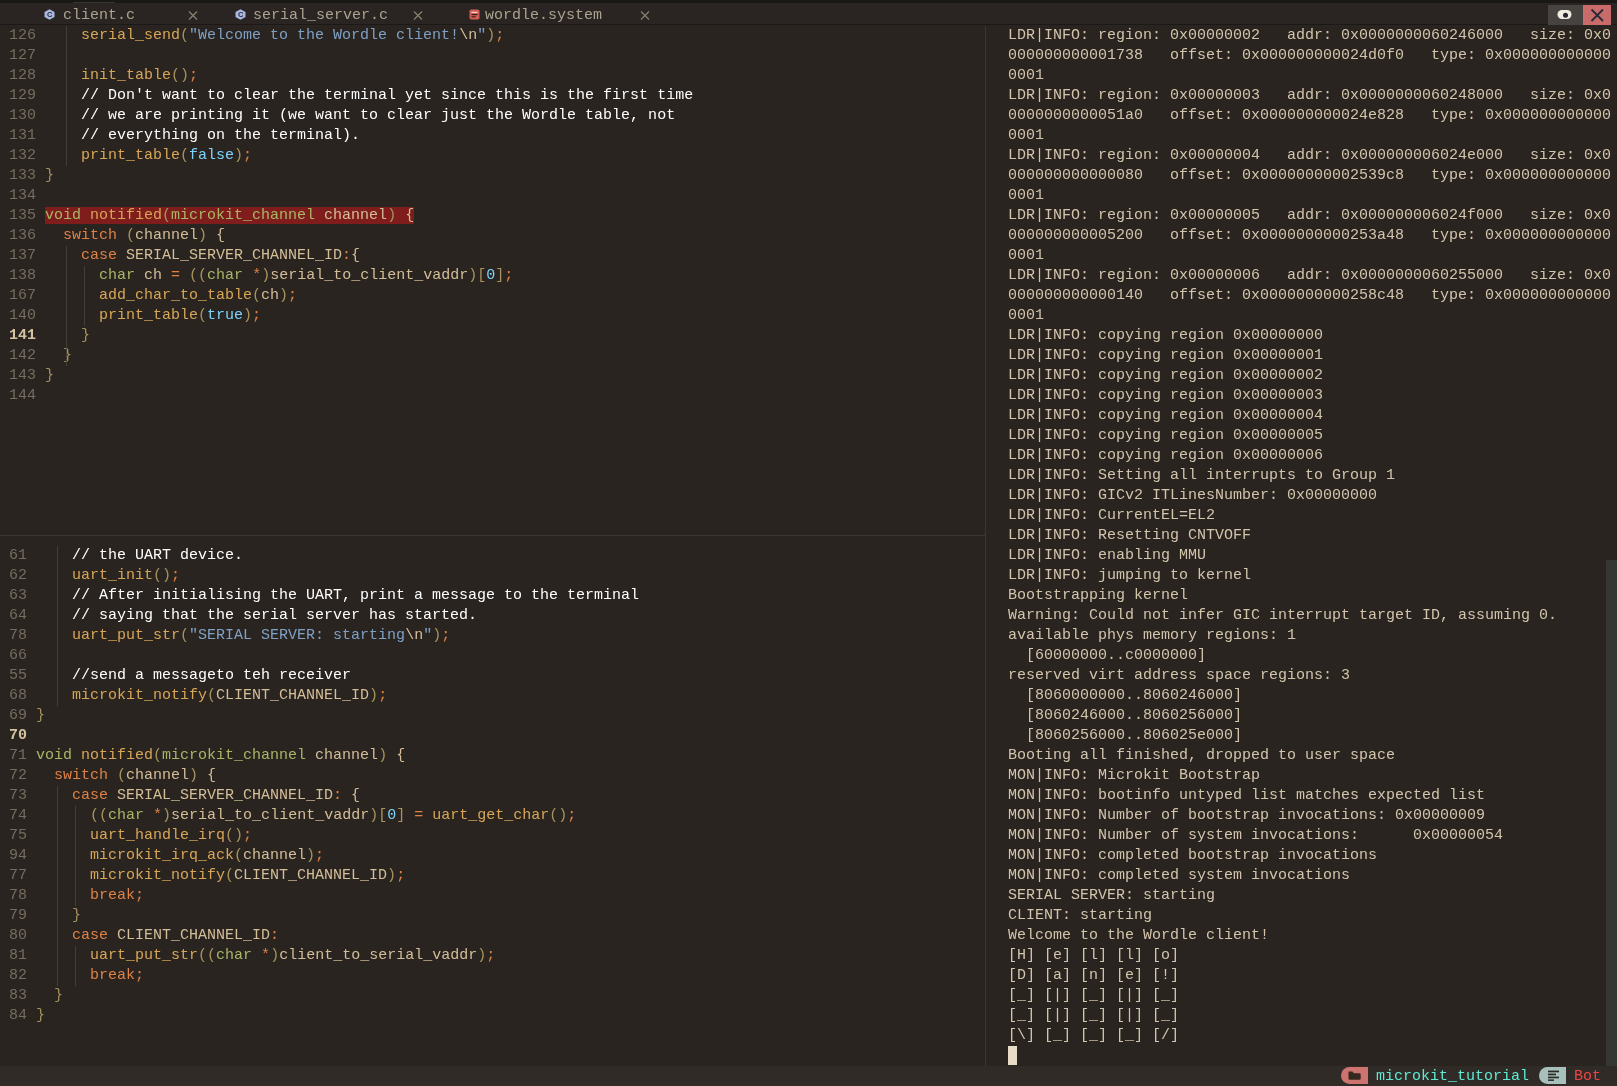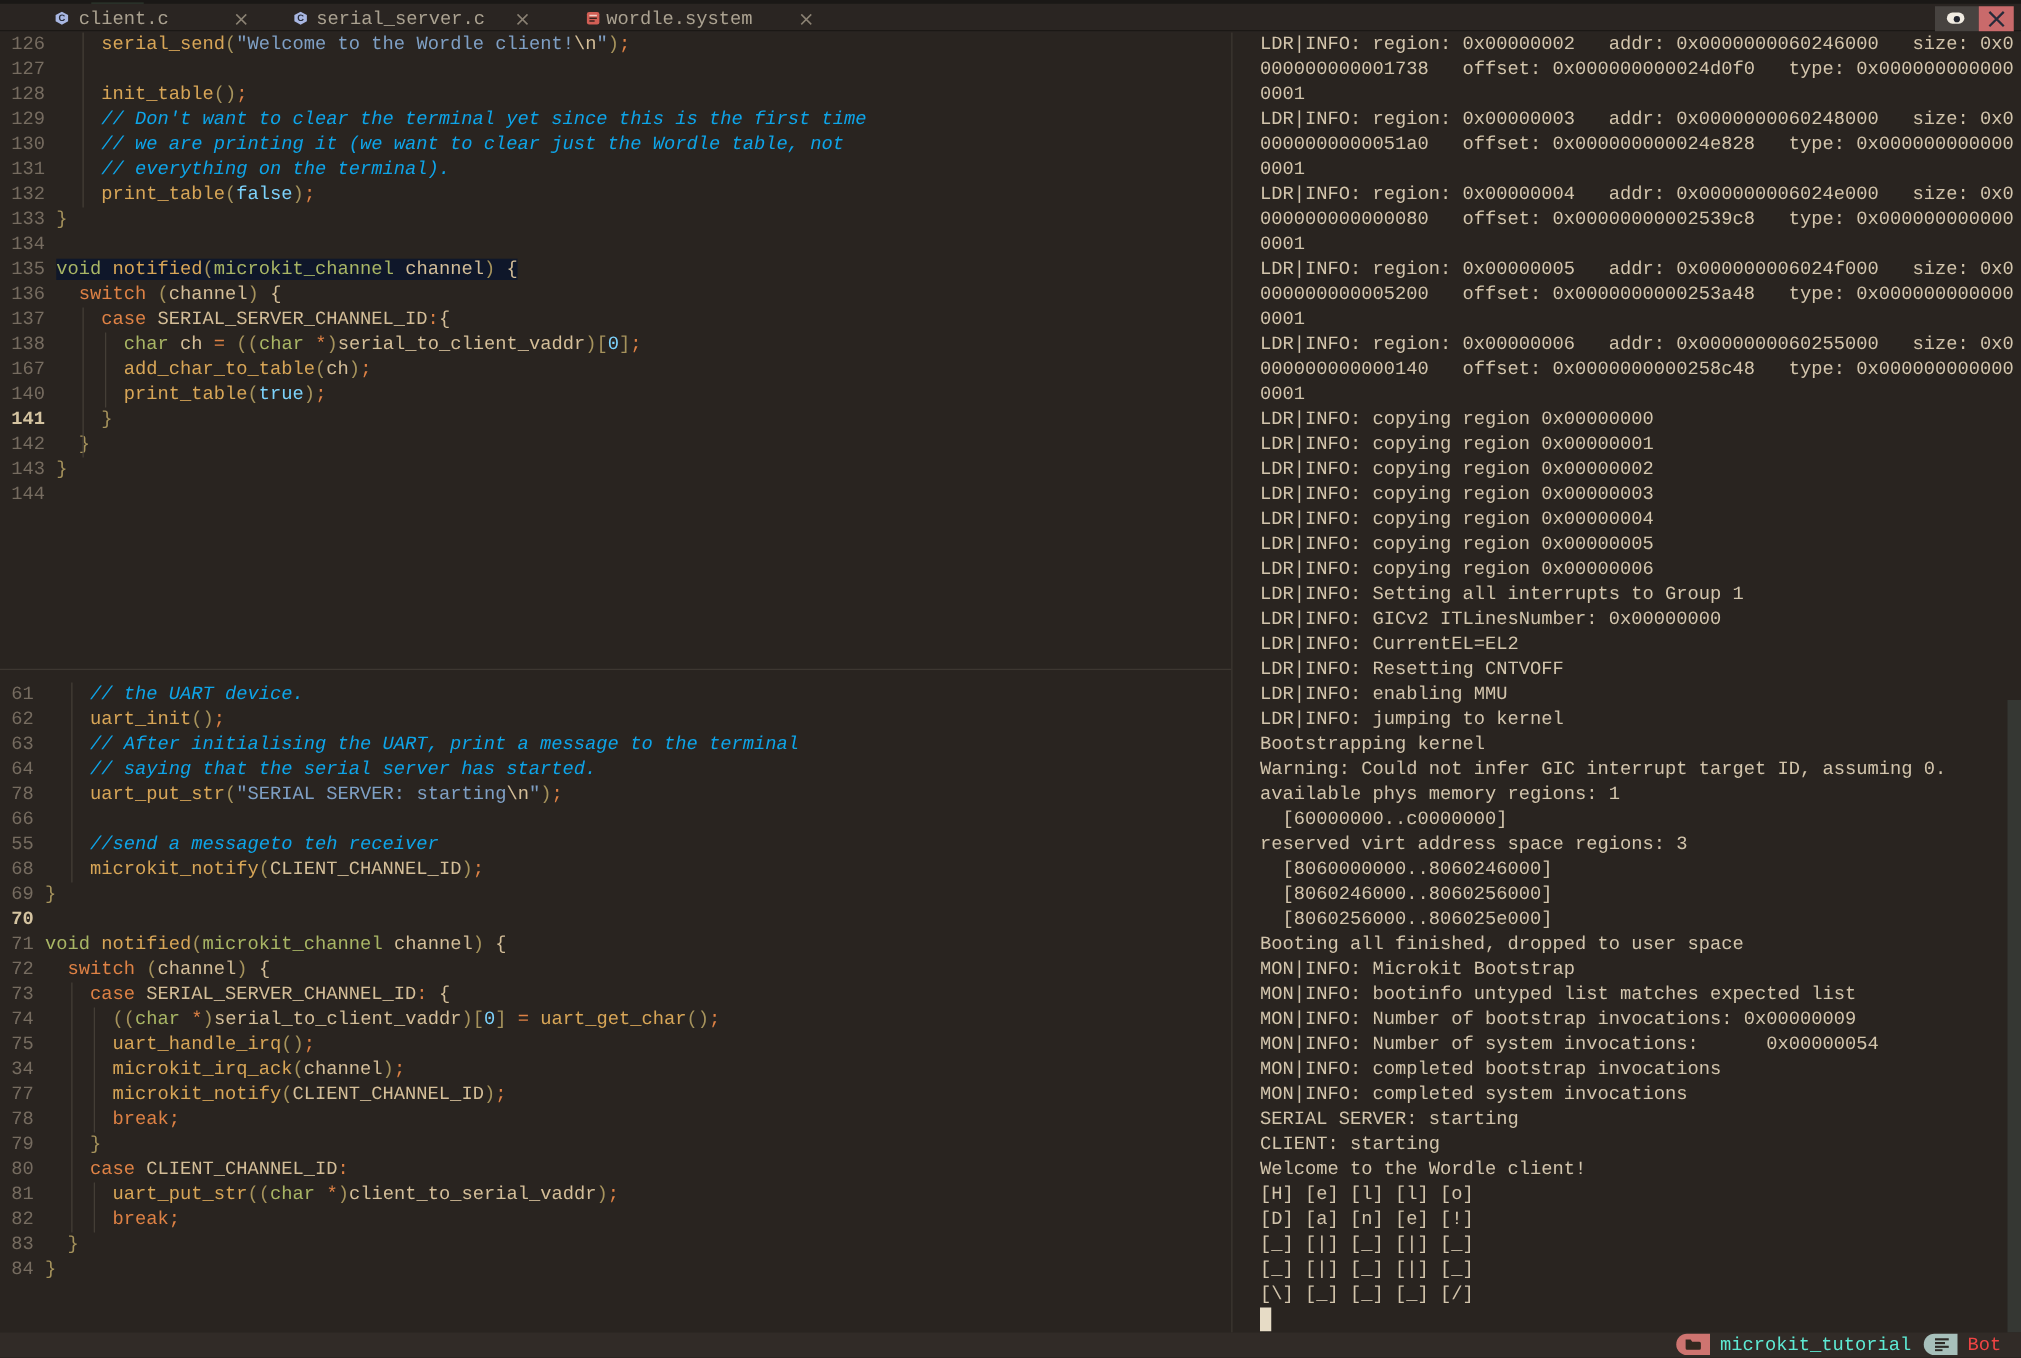--- a/index.html
+++ b/index.html
@@ -1,28 +1,28 @@
 <!DOCTYPE html>
 <html><head><meta charset="utf-8"><style>
 *{margin:0;padding:0;box-sizing:border-box}
 html,body{width:1617px;height:1086px;overflow:hidden;background:#292420}
 body{position:relative;font-family:"Liberation Mono",monospace;font-size:15px;line-height:20px}
 pre{position:absolute;white-space:pre;font:15px/20px "Liberation Mono",monospace}
 i{font-style:normal}
 .n{color:#766c60}
 .N{color:#d5c4a1;font-weight:bold}
 .f{color:#d4be98}
-.c{color:#0ea5e9;font-style:italic}
+.c{color:#ffffff;}
 .y{color:#d8a657}
 .o{color:#df8245}
 .g{color:#a9b665}
 .b{color:#7fa0c5}
 .p{color:#7dd3fc}
 .k{color:#a6935c}
-.hl{background:#0f172a}
+.hl{background:#7f1d1d}
 .guide{position:absolute;width:1px;background:#443e36}
 .abs{position:absolute}
 </style></head>
 <body>
 
 <div class="abs" style="left:0;top:0;width:1617px;height:26px;background:#2a2522"></div>
 <div class="abs" style="left:0;top:0;width:1617px;height:3px;background:#1a1816"></div>
 <div class="abs" style="left:73px;top:2px;width:42px;height:1px;background:#2e3a2f"></div>
 <div class="abs" style="left:0;top:24px;width:1617px;height:1px;background:#1b1815"></div>
 
@@ -100,21 +100,21 @@
 <i class="n">66 </i>
 <i class="n">55 </i>    <i class="c">//send a messageto teh receiver</i>
 <i class="n">68 </i>    <i class="y">microkit_notify</i><i class="k">(</i><i class="f">CLIENT_CHANNEL_ID</i><i class="k">)</i><i class="o">;</i>
 <i class="n">69 </i><i class="k">}</i>
 <i class="N">70 </i>
 <i class="n">71 </i><i class="g">void</i><i class="f"> </i><i class="y">notified</i><i class="k">(</i><i class="g">microkit_channel</i><i class="f"> channel</i><i class="k">)</i><i class="f"> {</i>
 <i class="n">72 </i>  <i class="o">switch</i><i class="f"> </i><i class="k">(</i><i class="f">channel</i><i class="k">)</i><i class="f"> {</i>
 <i class="n">73 </i>    <i class="o">case</i><i class="f"> SERIAL_SERVER_CHANNEL_ID</i><i class="o">:</i><i class="f"> {</i>
 <i class="n">74 </i>      <i class="k">((</i><i class="g">char</i><i class="f"> </i><i class="o">*</i><i class="k">)</i><i class="f">serial_to_client_vaddr</i><i class="k">)[</i><i class="p">0</i><i class="k">]</i><i class="f"> </i><i class="o">=</i><i class="f"> </i><i class="y">uart_get_char</i><i class="k">()</i><i class="o">;</i>
 <i class="n">75 </i>      <i class="y">uart_handle_irq</i><i class="k">()</i><i class="o">;</i>
-<i class="n">34 </i>      <i class="y">microkit_irq_ack</i><i class="k">(</i><i class="f">channel</i><i class="k">)</i><i class="o">;</i>
+<i class="n">94 </i>      <i class="y">microkit_irq_ack</i><i class="k">(</i><i class="f">channel</i><i class="k">)</i><i class="o">;</i>
 <i class="n">77 </i>      <i class="y">microkit_notify</i><i class="k">(</i><i class="f">CLIENT_CHANNEL_ID</i><i class="k">)</i><i class="o">;</i>
 <i class="n">78 </i>      <i class="o">break</i><i class="o">;</i>
 <i class="n">79 </i>    <i class="k">}</i>
 <i class="n">80 </i>    <i class="o">case</i><i class="f"> CLIENT_CHANNEL_ID</i><i class="o">:</i>
 <i class="n">81 </i>      <i class="y">uart_put_str</i><i class="k">((</i><i class="g">char</i><i class="f"> </i><i class="o">*</i><i class="k">)</i><i class="f">client_to_serial_vaddr</i><i class="k">)</i><i class="o">;</i>
 <i class="n">82 </i>      <i class="o">break</i><i class="o">;</i>
 <i class="n">83 </i>  <i class="k">}</i>
 <i class="n">84 </i><i class="k">}</i></pre>
 <div class="abs" style="left:985px;top:26px;width:1px;height:1040px;background:#3d3731"></div>
 <pre style="left:1008px;top:26px;color:#d3c5ac">LDR|INFO: region: 0x00000002   addr: 0x0000000060246000   size: 0x0

